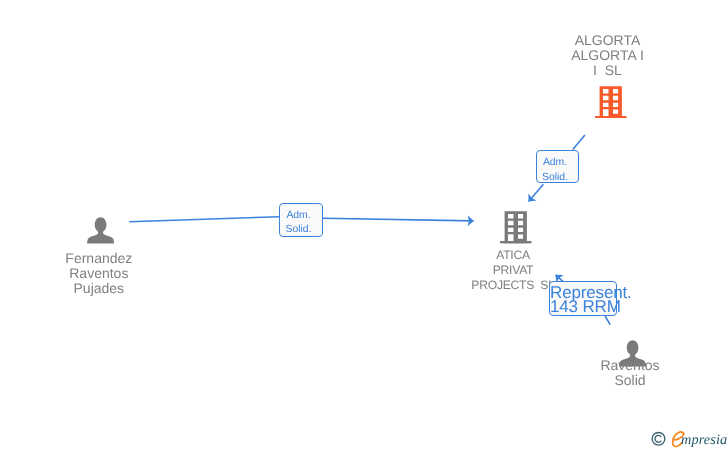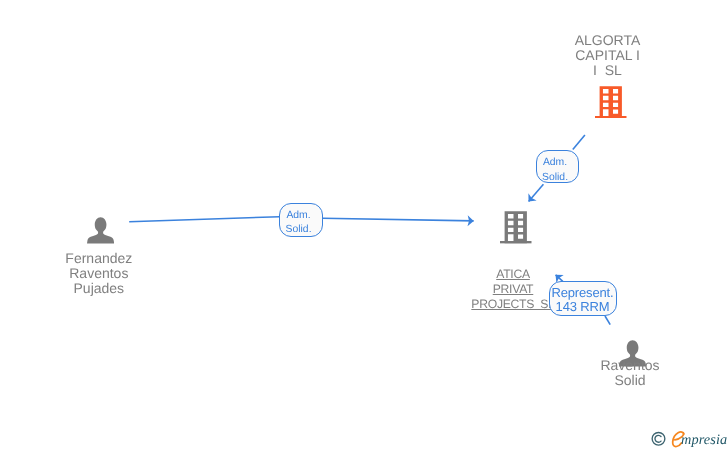--- a/index.html
+++ b/index.html
@@ -7,21 +7,21 @@
   body{width:728px;height:450px;background:#fff;overflow:hidden;
        font-family:"Liberation Sans",sans-serif;position:relative;
        -webkit-font-smoothing:antialiased;text-rendering:geometricPrecision;}
   #stage{position:absolute;left:0;top:0;width:728px;height:450px;background:#fff;}
   .edges{position:absolute;left:0;top:0;width:728px;height:450px;}
   .node{position:absolute;}
   .node-icon{position:absolute;}
   .node-label{position:absolute;text-align:center;color:#7f7f7f;
               font-size:14px;line-height:15px;}
   .node-label span{display:block;white-space:pre;}
-  .lbl-box{position:absolute;border:1.5px solid #3b82dd;border-radius:12px;
+  .lbl-box{position:absolute;border:1.5px solid #3b82dd;border-radius:4px;
            background:#fafafa;color:#3b82dd;font-size:10.4px;line-height:14.6px;
            text-align:center;box-sizing:border-box;
            padding-top:2.6px;padding-right:4.6px;
            display:flex;flex-direction:column;justify-content:center;}
   .lbl-box span{display:block;white-space:pre;}
   .wm{position:absolute;text-align:right;}
 </style>
 </head>
 <body>
 
@@ -80,33 +80,33 @@
     </g>
     <g>
       <path d="M605.0,316.0 L610.2,324.7" stroke="#3b82dd" stroke-width="1.6" fill="none"></path>
       <path d="M562.8,281.4 L555.6,274.9" stroke="#3b82dd" stroke-width="1.6" fill="none" marker-end="url(#ah)"></path>
     </g>
   </svg>
 
   <div class="node" style="left:560px;top:26px;width:104px;">
     <div class="node-label" style="left:-9.5px;top:6.5px;width:114px;">
         <span>ALGORTA</span>
-        <span>CAPITAL I</span>
+        <span>ALGORTA I</span>
         <span>I  SL</span>
       </div>
     <svg class="node-icon" style="left:35px;top:59.7px;" width="31.5" height="32.35" viewBox="0 0 31.5 32.35">
       <use href="#bldg" fill="#f85a29"></use>
     </svg>
   </div>
 
   <div class="node" style="left:466px;top:208px;width:100px;">
     <svg class="node-icon" style="left:34.1px;top:3.4px;" width="31.5" height="32.35" viewBox="0 0 31.5 32.35">
       <use href="#bldg" fill="#7a7a7a"></use>
     </svg>
-    <div class="node-label" style="left:-20px;top:59px;width:134px;font-size:12.2px;letter-spacing:-0.28px;text-decoration:underline;">
+    <div class="node-label" style="left:-20px;top:40px;width:134px;font-size:12.2px;letter-spacing:-0.28px;">
         <span>ATICA</span>
         <span>PRIVAT</span>
         <span>PROJECTS  SL</span>
       </div>
   </div>
 
   <div class="node" style="left:56px;top:214px;width:88px;">
     <svg class="node-icon" style="left:31.1px;top:3.2px;" width="27.2" height="26.5" viewBox="0 0 27.2 26.5">
       <use href="#person" fill="#7a7a7a"></use>
     </svg>
@@ -128,21 +128,21 @@
   </div>
 
   <div class="lbl-box" style="left:279.1px;top:203.3px;width:43.5px;height:33.6px;padding-top:6.6px;">
       <span>Adm.</span>
       <span>Solid.</span>
     </div>
   <div class="lbl-box" style="left:535.7px;top:149.9px;width:43.3px;height:33.2px;padding-top:8.2px;">
       <span>Adm.</span>
       <span>Solid.</span>
     </div>
-  <div class="lbl-box" style="left:549px;top:281.4px;width:67.9px;height:34.3px;padding-top:3.8px;font-size:13px;letter-spacing:-0.15px;padding-right:0.9px;">
+  <div class="lbl-box" style="left:549px;top:281.4px;width:67.9px;height:34.3px;padding-top:3.8px;font-size:17px;letter-spacing:-0.15px;padding-right:0.9px;">
       <span>Represent.</span>
       <span>143 RRM</span>
     </div>
 
   <div class="wm" style="left:650px;top:430px;width:78px;height:18px;">
     <svg width="78" height="18" viewBox="0 0 78 18">
       <g>
         <circle cx="8.5" cy="8.8" r="6.35" fill="none" stroke="#3d6470" stroke-width="1.35"></circle>
         <path d="M11.0,6.5 a3.45,3.45 0 1 0 0,4.6" fill="none" stroke="#3d6470" stroke-width="1.35" stroke-linecap="round"></path>
       </g>

